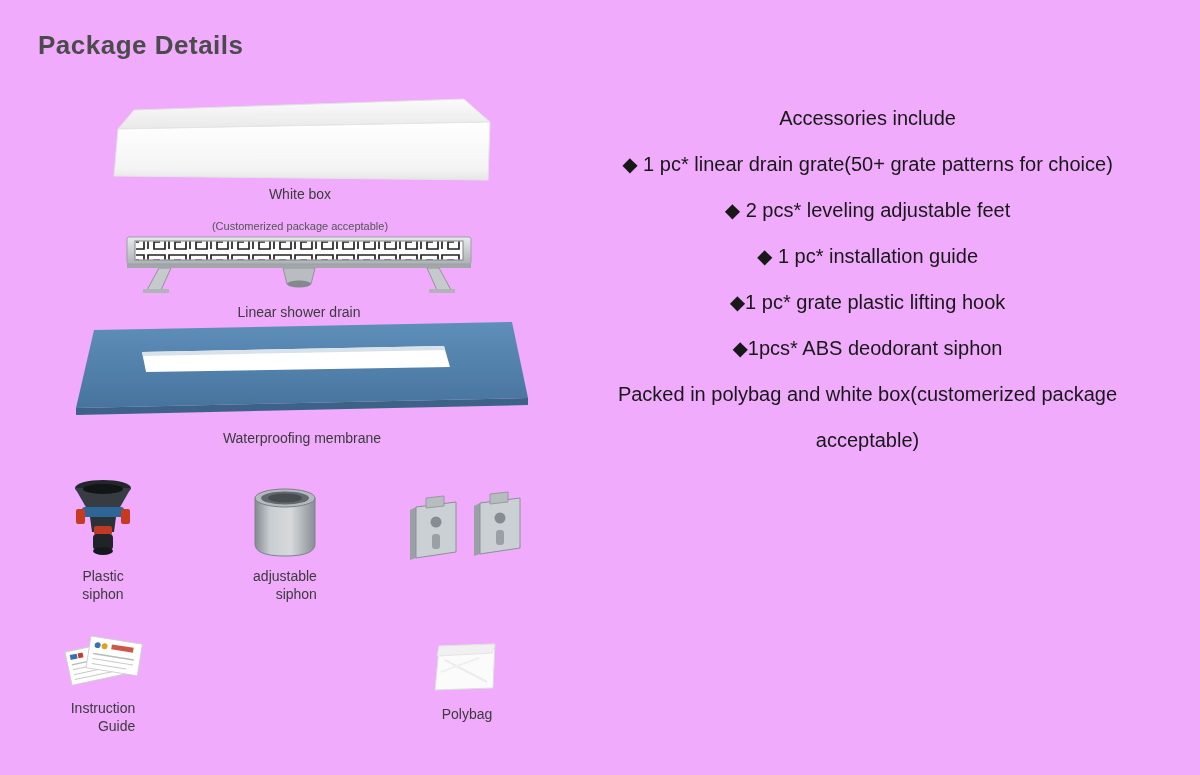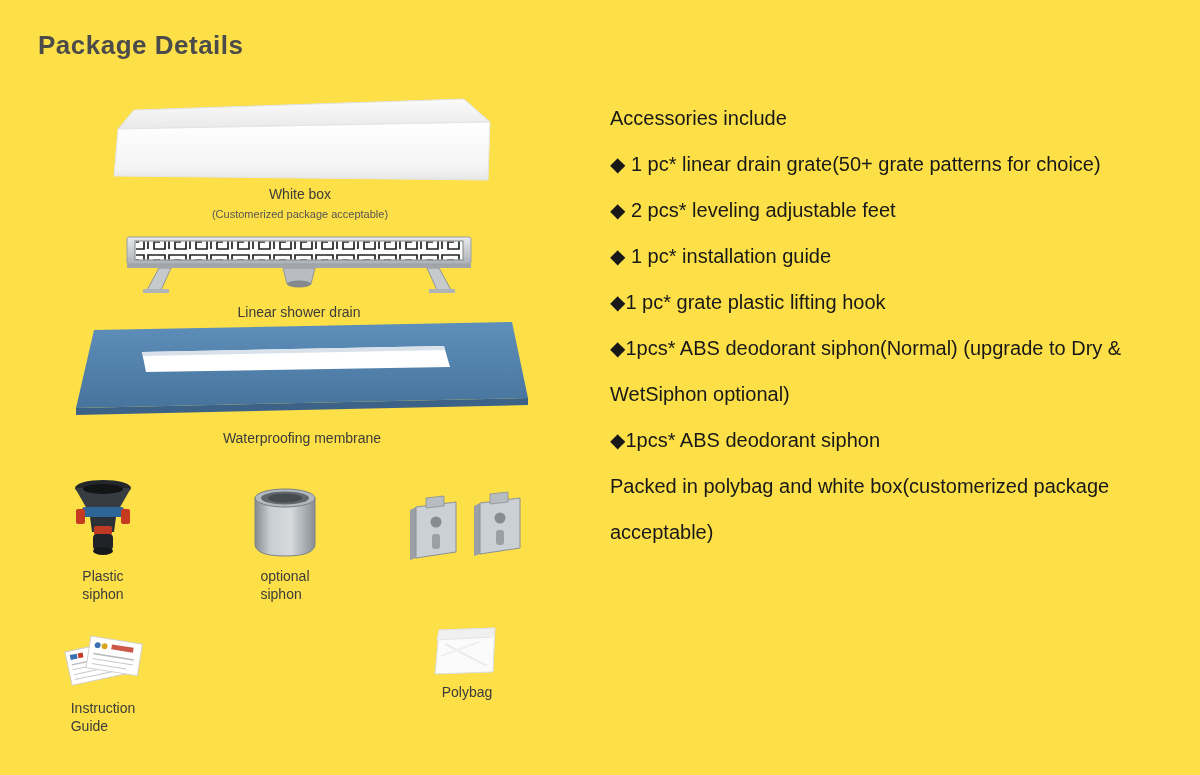--- a/index.html
+++ b/index.html
@@ -1,22 +1,22 @@
 <!DOCTYPE html>
 <html><head>
 <meta charset="utf-8">
 <style>
   html,body{margin:0;padding:0;background:#ffffff;font-family:"Liberation Sans",sans-serif;}
-  .page{position:relative;width:1200px;height:775px;background:#fde047;overflow:hidden;}
+  .page{position:relative;width:1200px;height:775px;background:#f0abfc;overflow:hidden;}
   .title{position:absolute;left:38px;top:30px;margin:0;font-size:26px;font-weight:600;color:#4b4b4b;letter-spacing:0.5px;}
   .figure{position:absolute;display:flex;flex-direction:column;align-items:center;}
-  .caption{font-size:14px;color:#3b3b3b;text-align:left;white-space:pre-line;line-height:1.25;margin-top:4px;}
-  .note{font-size:11px;color:#555555;text-align:right;margin-top:4px;}
+  .caption{font-size:14px;color:#3b3b3b;text-align:right;white-space:pre-line;line-height:1.25;margin-top:4px;}
+  .note{font-size:11px;color:#555555;text-align:right;margin-top:16px;}
   .icon-box{display:flex;align-items:flex-end;justify-content:center;}
-  .accessories{position:absolute;left:610px;top:95px;width:515px;font-size:20px;line-height:46px;color:#181818;}
+  .accessories{position:absolute;left:610px;top:95px;width:515px;font-size:20px;line-height:46px;color:#181818;text-align:center;}
   .acc-line{margin:0;}
 </style>
 </head>
 <body>
 
 <div class="page">
 
   <h1 class="title">Package Details</h1>
 
   <div class="figure" style="left:98px;top:96px;width:404px;">
@@ -110,21 +110,21 @@
             <stop offset="0.6" stop-color="#d6dadd"></stop>
               <stop offset="1" stop-color="#878d92"></stop>
           </linearGradient>
         </defs>
         <path d="M8 14 L8 60 Q8 72 38 72 Q68 72 68 60 L68 14 Z" fill="url(#cylG)" stroke="#7c8287" stroke-width="1"></path>
         <ellipse cx="38" cy="14" rx="30" ry="9" fill="#b3b9be" stroke="#788087"></ellipse>
         <ellipse cx="38" cy="14" rx="24" ry="6.5" fill="#62686d"></ellipse>
         <ellipse cx="38" cy="14" rx="17" ry="4.5" fill="#474c51"></ellipse>
       </svg>
     </div>
-    <div class="caption">optional
+    <div class="caption">adjustable
 siphon</div>
   </div>
 
   <div class="figure" style="left:395px;top:470px;width:150px;">
     <div class="icon-box" style="height:94px;">
       <svg width="124" height="76" viewBox="0 0 124 76">
         <defs>
           <g id="brk">
             <polygon points="0,14 6,11 6,62 0,64" fill="#9aa0a5"></polygon>
             <polygon points="6,11 46,6 46,56 6,62" fill="#cbd0d4" stroke="#8a9094" stroke-width="1"></polygon>
@@ -160,36 +160,35 @@
           <line x1="5" y1="22" x2="46" y2="22" stroke="#c9c9c9" stroke-width="1"></line>
           <line x1="5" y1="27" x2="40" y2="27" stroke="#c9c9c9" stroke-width="1"></line>
         </g>
       </svg>
     </div>
     <div class="caption">Instruction
 Guide</div>
   </div>
 
 
-  <div class="figure" style="left:392px;top:604px;width:150px;">
+  <div class="figure" style="left:392px;top:620px;width:150px;gap:6px;">
     <div class="icon-box" style="height:76px;">
       <svg width="76" height="58" viewBox="0 0 76 58">
         <path d="M10 8 L66 6 L64 50 L6 52 Z" fill="#fbfbfb" stroke="#dcdcdc"></path>
         <path d="M10 8 L66 6 L63 15 L8 18 Z" fill="#f0f0f0" stroke="#e0e0e0" stroke-width="0.8"></path>
         <line x1="16" y1="22" x2="58" y2="44" stroke="#ececec" stroke-width="2"></line>
         <line x1="12" y1="34" x2="50" y2="20" stroke="#f0f0f0" stroke-width="2"></line>
       </svg>
     </div>
     <div class="caption">Polybag</div>
   </div>
 
   <div class="accessories">
     <div class="acc-line">Accessories include</div>
     <div class="acc-line">◆ 1 pc* linear drain grate(50+ grate patterns for choice)</div>
     <div class="acc-line">◆ 2 pcs* leveling adjustable feet</div>
     <div class="acc-line">◆ 1 pc* installation guide</div>
     <div class="acc-line">◆1 pc* grate plastic lifting hook</div>
-    <div class="acc-line">◆1pcs* ABS deodorant siphon(Normal) (upgrade to Dry &amp; WetSiphon optional)</div>
     <div class="acc-line">◆1pcs* ABS deodorant siphon</div>
     <div class="acc-line">Packed in polybag and white box(customerized package acceptable)</div>
   </div>
 
 </div>
 
 </body></html>

